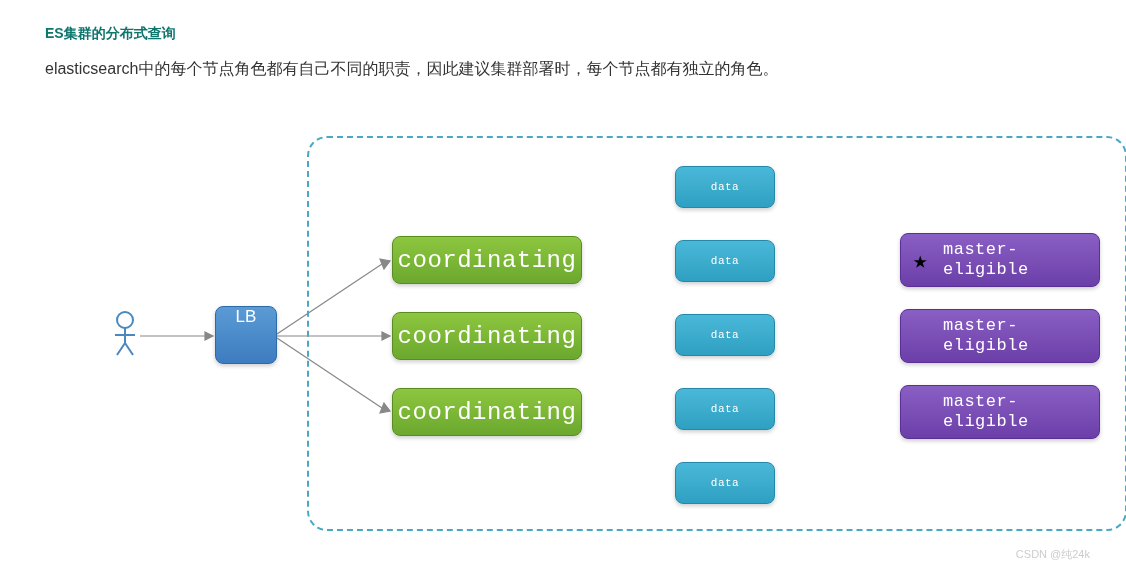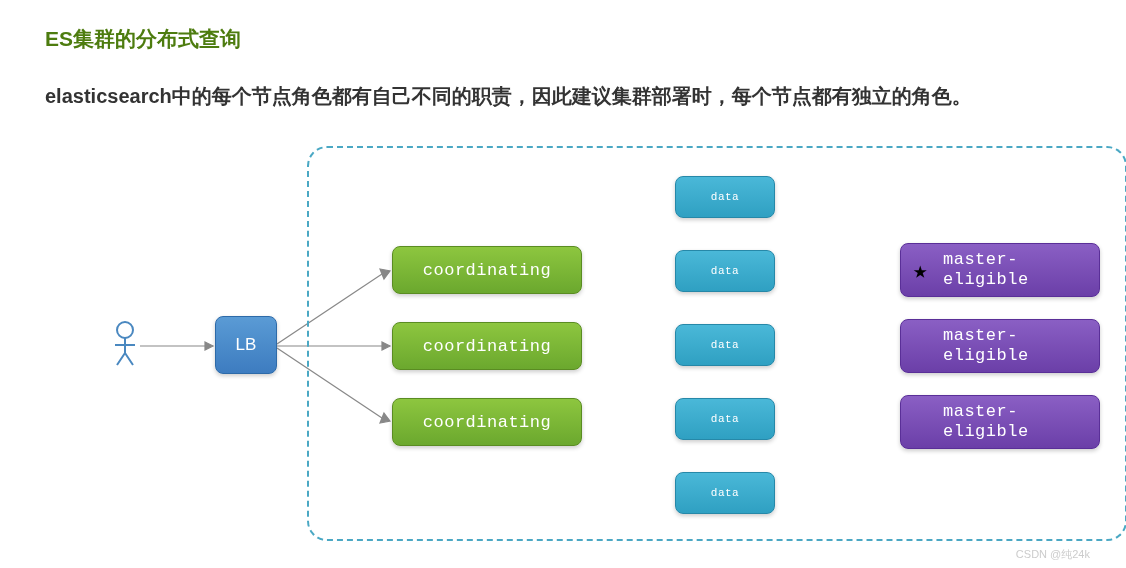--- a/index.html
+++ b/index.html
@@ -5,30 +5,29 @@
     * { margin: 0; padding: 0; box-sizing: border-box; }
     body {
       font-family: "Microsoft YaHei", Arial, sans-serif;
       background: #fff;
       width: 1126px;
       height: 568px;
       position: relative;
       padding: 25px 45px;
     }
     .title {
-      font-size: 21px;
+      font-size: 14px;
       font-weight: bold;
-      color: #4d7c0f;
-      margin-bottom: 30px;
+      color: #0f766e;
+      margin-bottom: 16px;
     }
     .description {
-      font-size: 20px;
+      font-size: 16px;
       color: #333;
-      margin-bottom: 36px;
-      font-weight: bold;
+      margin-bottom: 56px;
     }
     .diagram {
       position: relative;
       width: 1030px;
       height: 400px;
     }
     .user-icon {
       position: absolute;
       left: 65px;
       top: 175px;
@@ -39,21 +38,20 @@
     .lb-box {
       position: absolute;
       left: 170px;
       top: 170px;
       width: 62px;
       height: 58px;
       background: linear-gradient(to bottom, #5a9bd5, #3d7cc0);
       border: 1px solid #2d6aa8;
       border-radius: 8px;
       display: flex;
-      align-items: center;
       justify-content: center;
       color: #fff;
       font-size: 17px;
       box-shadow: 0 2px 4px rgba(0,0,0,0.2);
     }
     .dashed-container {
       position: absolute;
       left: 262px;
       top: 0;
       width: 820px;
@@ -70,21 +68,21 @@
       color: #fff;
       box-shadow: 0 2px 4px rgba(0,0,0,0.2);
       font-family: Monaco, "Courier New", monospace;
       letter-spacing: 0.5px;
     }
     .coord-node {
       width: 190px;
       height: 48px;
       background: linear-gradient(to bottom, #8dc63f, #6ba82e);
       border: 1px solid #5a8c22;
-      font-size: 17px;
+      font-size: 24px;
     }
     .data-node {
       width: 100px;
       height: 42px;
       background: linear-gradient(to bottom, #4ab8d8, #2fa0c2);
       border: 1px solid #2688a8;
       font-size: 11px;
     }
     .master-node {
       width: 200px;

